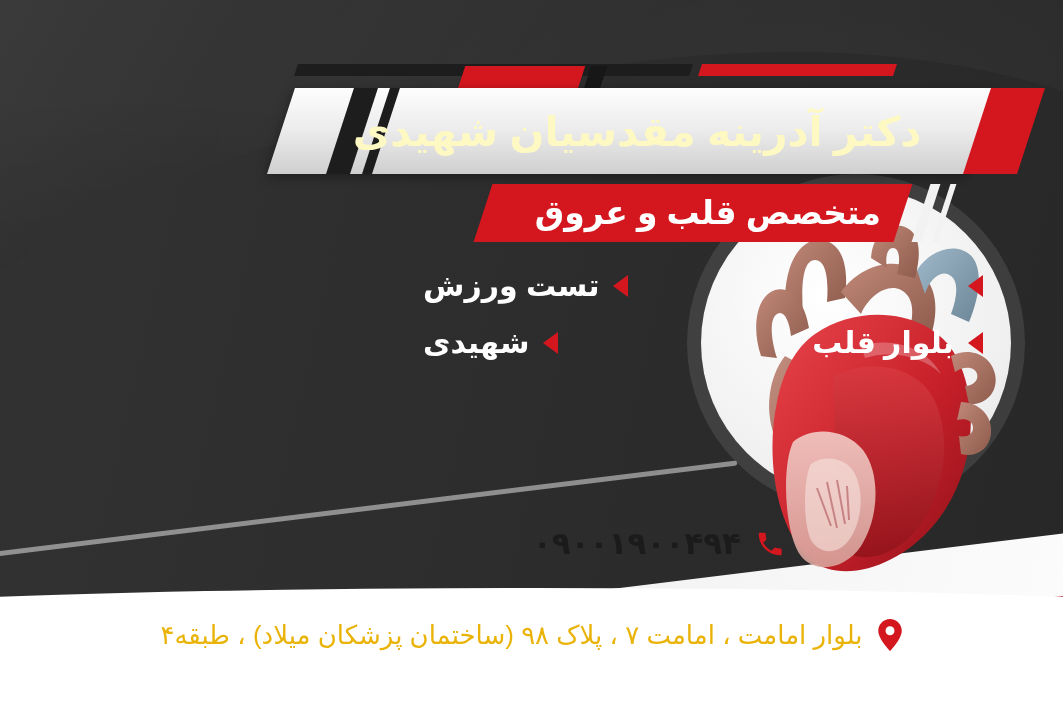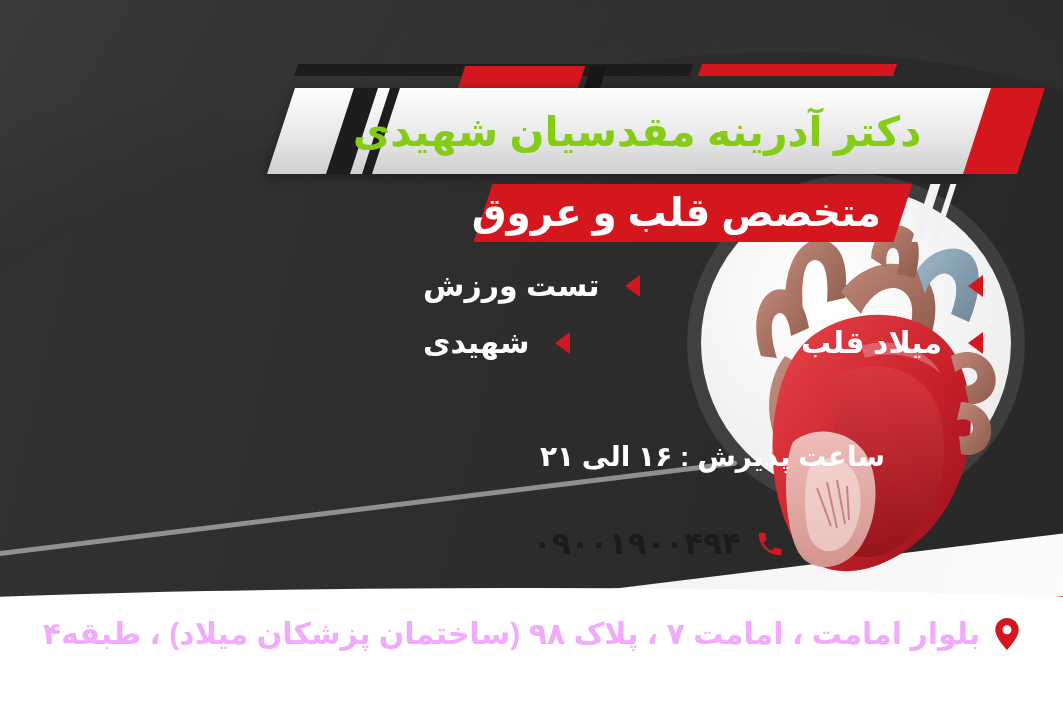--- a/index.html
+++ b/index.html
@@ -198,21 +198,21 @@
   .doctor-name {
     position: absolute;
     top: 38px;
     right: 34px;
     width: 640px;
     height: 72px;
     line-height: 72px;
     text-align: center;
     font-size: 41px;
     font-weight: bold;
-    color: #84cc16;
+    color: #fef9c3;
     letter-spacing: 0px;
     white-space: nowrap;
   }
   .spec-plate {
     position: absolute;
     top: 126px;
     right: 88px;
     width: 420px;
     height: 58px;
     background: #d4171f;
@@ -236,22 +236,21 @@
     background: #f2f2f2;
     transform: skewX(-18deg);
   }
   .spec-text {
     position: absolute;
     top: 130px;
     right: 110px;
     width: 380px;
     height: 50px;
     line-height: 50px;
-    text-align: center;
-    font-size: 39px;
+    font-size: 33px;
     font-weight: bold;
     color: #ffffff;
     white-space: nowrap;
   }
 
   
   .services {
     position: absolute;
     top: 268px;
     right: 80px;
@@ -259,21 +258,21 @@
   }
   .srv-row {
     display: flex;
     justify-content: space-between;
     align-items: center;
     margin-bottom: 22px;
   }
   .srv-item {
     display: flex;
     align-items: center;
-    gap: 26px;
+    gap: 14px;
     white-space: nowrap;
   }
   .srv-label {
     font-size: 30px;
     font-weight: bold;
     color: #ffffff;
   }
   .chevron {
     width: 0;
     height: 0;
@@ -326,23 +325,23 @@
     align-items: center;
     justify-content: center;
     gap: 14px;
   }
   .pin-icon {
     width: 26px;
     height: 32px;
     flex: none;
   }
   .address-text {
-    font-size: 30px;
-    font-weight: bold;
-    color: #f0abfc;
+    font-size: 26px;
+    font-weight: normal;
+    color: #eab308;
     white-space: nowrap;
   }
 
   
   .heart-circle {
     position: absolute;
     right: 52px;
     top: 188px;
     width: 310px;
     height: 310px;
@@ -464,30 +463,29 @@
         <span class="chevron"></span>
       </div>
       <div class="srv-item">
         <span class="chevron"></span>
         <span class="srv-label">تست ورزش</span>
       </div>
     </div>
     <div class="srv-row">
       <div class="srv-item">
         <span class="chevron"></span>
-        <span class="srv-label">میلاد قلب</span>
+        <span class="srv-label">بلوار قلب</span>
       </div>
       <div class="srv-item">
         <span class="chevron"></span>
         <span class="srv-label">شهیدی</span>
       </div>
     </div>
   </div>
 
-  <div class="hours">ساعت پذیرش : ۱۶ الی ۲۱</div>
 
   <div class="phone-row">
     <svg class="phone-icon" viewBox="0 0 24 24">
       <path d="M6.6 10.8c1.4 2.8 3.8 5.2 6.6 6.6l2.2-2.2c.3-.3.7-.4 1.1-.3 1.2.4 2.5.6 3.8.6.6 0 1 .4 1 1V20c0 .6-.4 1-1 1C10.6 21 3 13.4 3 4c0-.6.4-1 1-1h3.5c.6 0 1 .4 1 1 0 1.3.2 2.6.6 3.8.1.4 0 .8-.3 1.1z" fill="#d4171f"></path>
     </svg>
     <span class="phone-number">۰۹۰۰۱۹۰۰۴۹۴</span>
   </div>
 
   <div class="address-row">
     <svg class="pin-icon" viewBox="0 0 24 30">

